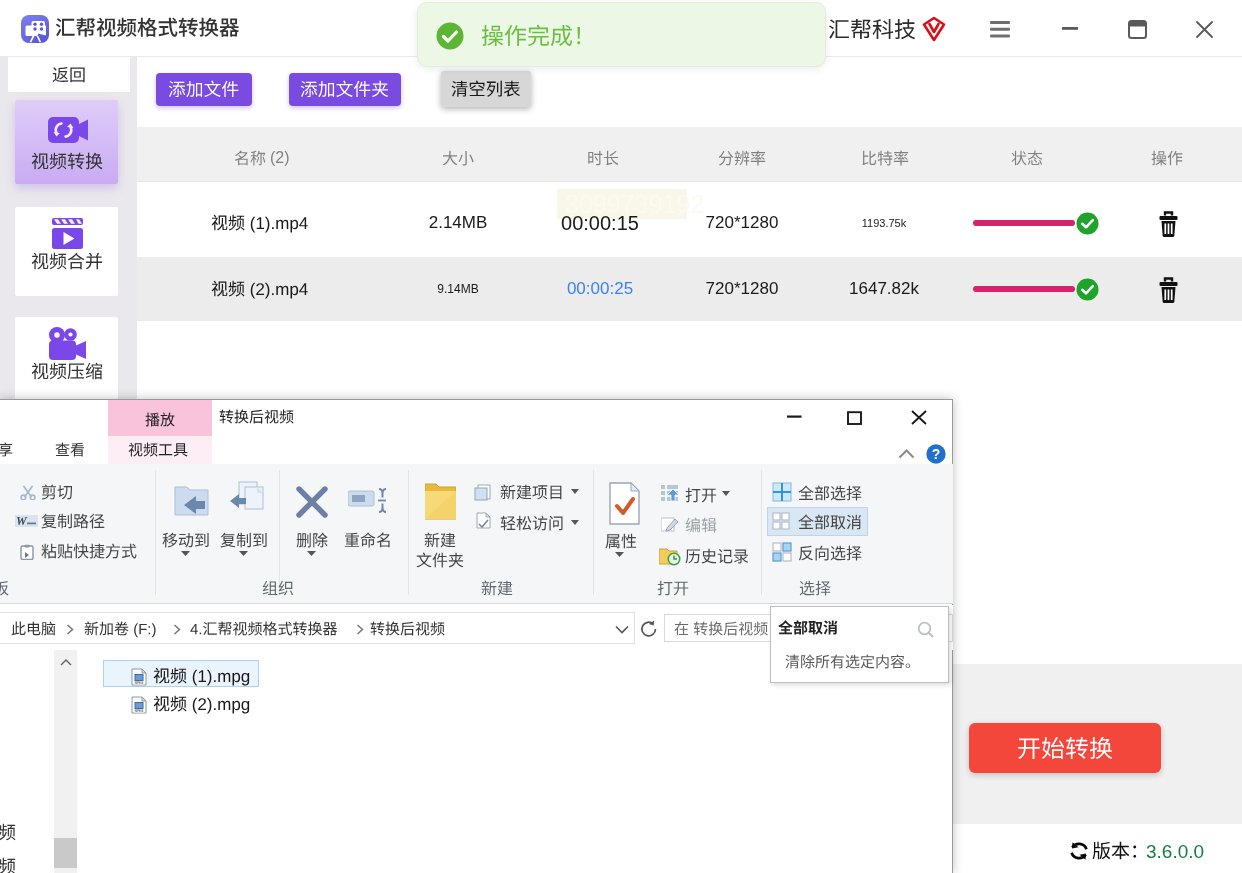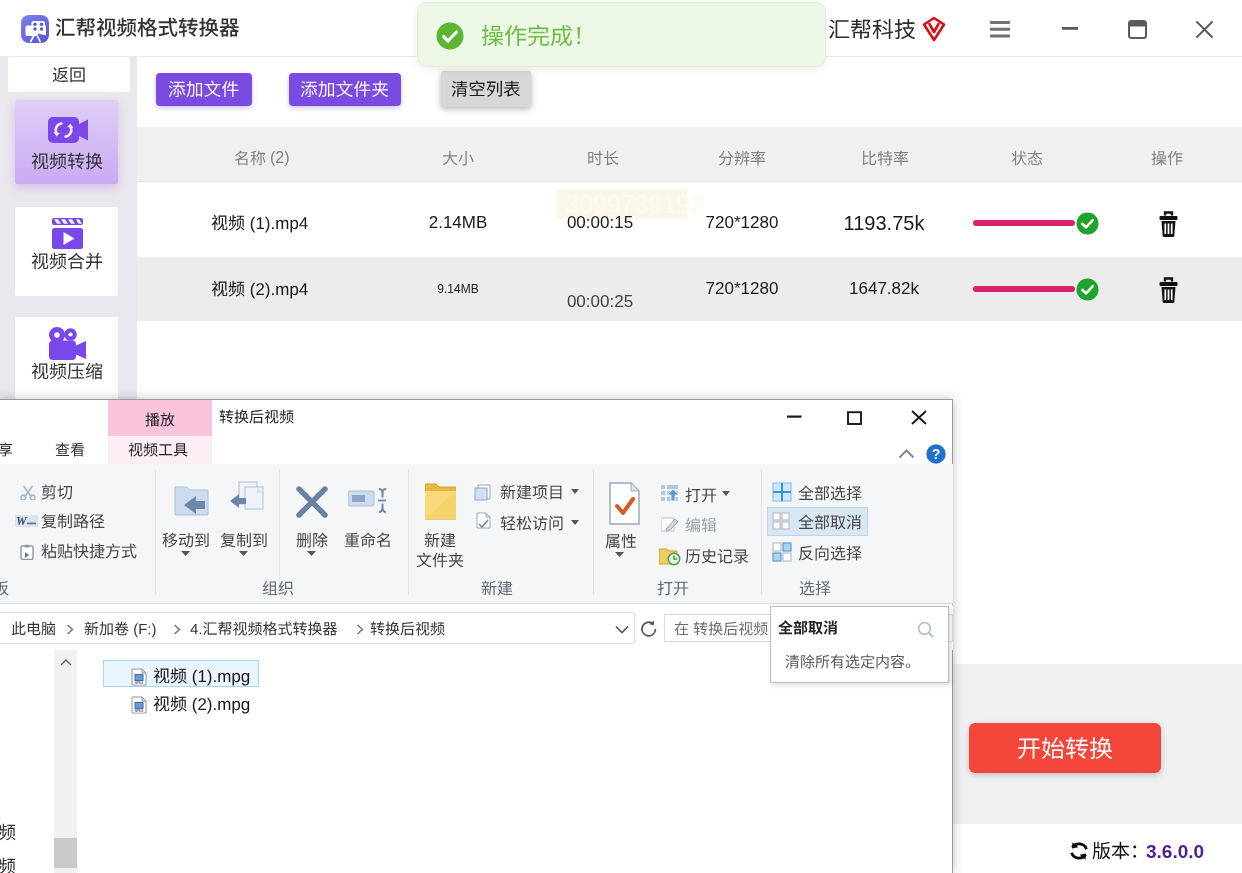--- a/index.html
+++ b/index.html
@@ -361,39 +361,39 @@
         <use href="#g48" transform="translate(38.7,15.0) scale(0.00830,-0.00830)"></use>
         <use href="#g49" transform="translate(44.4,15.0) scale(0.00830,-0.00830)"></use>
         <use href="#g50" transform="translate(53.8,15.0) scale(0.00830,-0.00830)"></use>
         <use href="#g51" transform="translate(59.5,15.0) scale(0.00830,-0.00830)"></use>
         <use href="#g52" transform="translate(64.2,15.0) scale(0.00830,-0.00830)"></use>
         <use href="#g53" transform="translate(78.4,15.0) scale(0.00830,-0.00830)"></use>
         <use href="#g54" transform="translate(87.8,15.0) scale(0.00830,-0.00830)"></use>
       </g>
     </svg></div>
 <div style="position:absolute;left:458.0px;top:212.8px;font-family:'Liberation Sans',sans-serif;font-size:17px;line-height:20px;color:#1a1a1a;font-weight:normal;white-space:nowrap;transform:translateX(-50%);">2.14MB</div>
-<div style="position:absolute;left:600.0px;top:212.8px;font-family:'Liberation Sans',sans-serif;font-size:17px;line-height:20px;color:#1a1a1a;font-weight:normal;white-space:nowrap;transform:translateX(-50%);">00:00:15</div>
+<div style="position:absolute;left:600.0px;top:212.8px;font-family:'Liberation Sans',sans-serif;font-size:20px;line-height:20px;color:#1a1a1a;font-weight:normal;white-space:nowrap;transform:translateX(-50%);">00:00:15</div>
 <div style="position:absolute;left:742.0px;top:212.8px;font-family:'Liberation Sans',sans-serif;font-size:17px;line-height:20px;color:#1a1a1a;font-weight:normal;white-space:nowrap;transform:translateX(-50%);">720*1280</div>
-<div style="position:absolute;left:884.0px;top:212.8px;font-family:'Liberation Sans',sans-serif;font-size:20px;line-height:20px;color:#1a1a1a;font-weight:normal;white-space:nowrap;transform:translateX(-50%);">1193.75k</div>
+<div style="position:absolute;left:884.0px;top:212.8px;font-family:'Liberation Sans',sans-serif;font-size:11px;line-height:20px;color:#1a1a1a;font-weight:normal;white-space:nowrap;transform:translateX(-50%);">1193.75k</div>
 <div style="position:absolute;left:137.0px;top:257.0px;width:1105.0px;height:63.5px;background:#ececec;"></div>
 <div style="position:absolute;left:211.0px;top:280.2px;"><svg width="98" height="20" viewBox="0 0 98 20" style="">
       <g fill="#1a1a1a">
         <use href="#g16" transform="translate(0.0,15.0) scale(0.01700,-0.01700)"></use>
         <use href="#g17" transform="translate(17.0,15.0) scale(0.01700,-0.01700)"></use>
         <use href="#g48" transform="translate(38.7,15.0) scale(0.00830,-0.00830)"></use>
         <use href="#g55" transform="translate(44.4,15.0) scale(0.00830,-0.00830)"></use>
         <use href="#g50" transform="translate(53.8,15.0) scale(0.00830,-0.00830)"></use>
         <use href="#g51" transform="translate(59.5,15.0) scale(0.00830,-0.00830)"></use>
         <use href="#g52" transform="translate(64.2,15.0) scale(0.00830,-0.00830)"></use>
         <use href="#g53" transform="translate(78.4,15.0) scale(0.00830,-0.00830)"></use>
         <use href="#g54" transform="translate(87.8,15.0) scale(0.00830,-0.00830)"></use>
       </g>
     </svg></div>
 <div style="position:absolute;left:458.0px;top:278.8px;font-family:'Liberation Sans',sans-serif;font-size:12px;line-height:20px;color:#1a1a1a;font-weight:normal;white-space:nowrap;transform:translateX(-50%);">9.14MB</div>
-<div style="position:absolute;left:600.0px;top:278.8px;font-family:'Liberation Sans',sans-serif;font-size:17px;line-height:20px;color:#404040;font-weight:normal;white-space:nowrap;transform:translateX(-50%);margin-top:13px;">00:00:25</div>
+<div style="position:absolute;left:600.0px;top:278.8px;font-family:'Liberation Sans',sans-serif;font-size:17px;line-height:20px;color:#3b82f6;font-weight:normal;white-space:nowrap;transform:translateX(-50%);">00:00:25</div>
 <div style="position:absolute;left:742.0px;top:278.8px;font-family:'Liberation Sans',sans-serif;font-size:17px;line-height:20px;color:#1a1a1a;font-weight:normal;white-space:nowrap;transform:translateX(-50%);">720*1280</div>
 <div style="position:absolute;left:884.0px;top:278.8px;font-family:'Liberation Sans',sans-serif;font-size:17px;line-height:20px;color:#1a1a1a;font-weight:normal;white-space:nowrap;transform:translateX(-50%);">1647.82k</div>
 <div style="position:absolute;left:973.0px;top:220.0px;width:102.0px;height:6.0px;background:#d6236b;border-radius:3px;"></div>
 <svg style="position:absolute;left:1076.0px;top:211.5px;" width="23" height="23" viewBox="0 0 23 23">
     <circle cx="11.5" cy="11.5" r="11" fill="#1ea32b"></circle>
     <path d="M6.2 11.8 L10 15.3 L16.8 8.2" stroke="#fff" stroke-width="2.6" fill="none" stroke-linecap="round" stroke-linejoin="round"></path>
   </svg>
 <svg style="position:absolute;left:1157.0px;top:209.5px;" width="23" height="27" viewBox="0 0 23 27">
     <rect x="2.5" y="6" width="18" height="4" rx="1" fill="#111"></rect>
     <path d="M8 5.5 L8 2.5 L15 2.5 L15 5.5" fill="none" stroke="#111" stroke-width="2.4"></path>
@@ -437,21 +437,21 @@
     <path d="M3.5 1.2 L3.1 7.6 L9.4 6.2 Z" fill="#0a0a0a"></path>
     <path d="M16.5 18.8 L16.9 12.4 L10.6 13.8 Z" fill="#0a0a0a"></path>
   </svg>
 <div style="position:absolute;left:1092.0px;top:841.1px;"><svg width="58" height="22" viewBox="0 0 58 22" style="">
       <g fill="#111">
         <use href="#g58" transform="translate(0.0,16.7) scale(0.01900,-0.01900)"></use>
         <use href="#g59" transform="translate(19.0,16.7) scale(0.01900,-0.01900)"></use>
         <use href="#g60" transform="translate(38.0,16.7) scale(0.01900,-0.01900)"></use>
       </g>
     </svg></div>
-<div style="position:absolute;left:1146.0px;top:839.6px;font-family:'Liberation Sans',sans-serif;font-size:19px;line-height:23px;color:#4c1d95;font-weight:bold;white-space:nowrap;">3.6.0.0</div>
+<div style="position:absolute;left:1146.0px;top:839.6px;font-family:'Liberation Sans',sans-serif;font-size:19px;line-height:23px;color:#15803d;font-weight:normal;white-space:nowrap;">3.6.0.0</div>
 <div style="position:absolute;left:0.0px;top:399.0px;width:953.0px;height:474.0px;background:#fff;border-top:1px solid #999;border-right:1px solid #999;box-shadow:0 0 10px rgba(0,0,0,.25);z-index:10;"></div>
 <div style="position:absolute;left:108.0px;top:400.0px;width:104.0px;height:36.0px;background:#f9c3dc;z-index:11;"></div>
 <div style="position:absolute;left:145.0px;top:412.2px;z-index:11;"><svg width="31" height="17" viewBox="0 0 31 17" style="">
       <g fill="#222">
         <use href="#g61" transform="translate(0.0,13.2) scale(0.01500,-0.01500)"></use>
         <use href="#g62" transform="translate(15.0,13.2) scale(0.01500,-0.01500)"></use>
       </g>
     </svg></div>
 <div style="position:absolute;left:108.0px;top:436.0px;width:104.0px;height:28.0px;background:#fdeef6;z-index:11;"></div>
 <div style="position:absolute;left:128.0px;top:442.2px;z-index:11;"><svg width="61" height="17" viewBox="0 0 61 17" style="">

